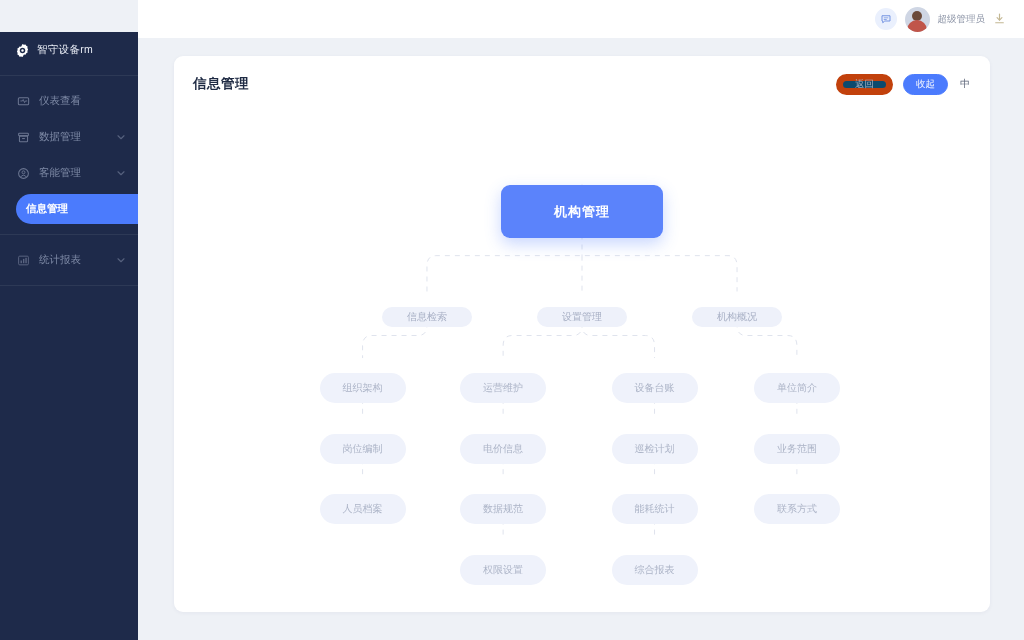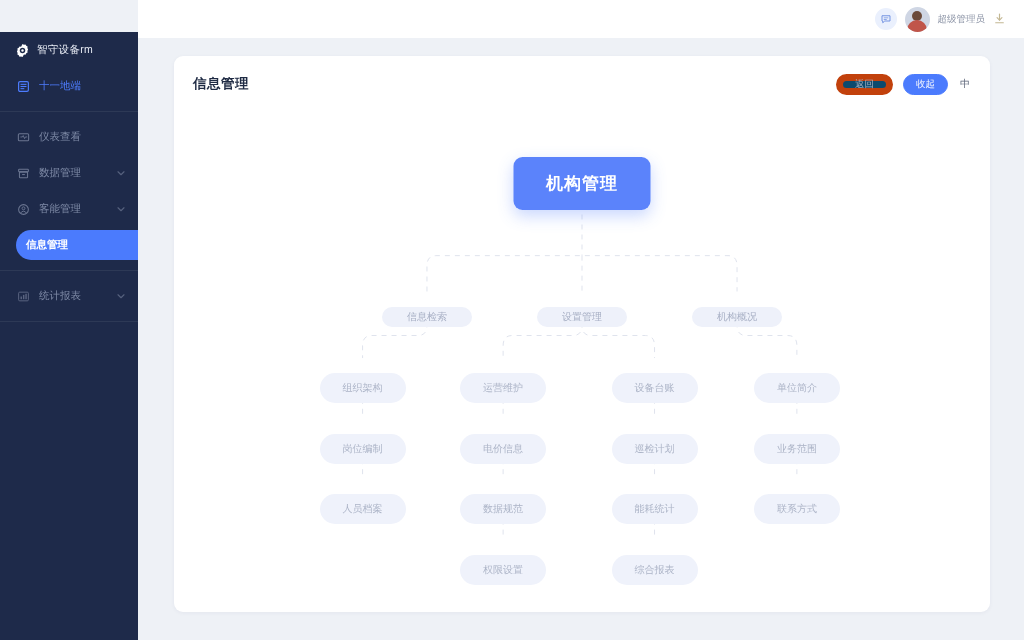--- a/index.html
+++ b/index.html
@@ -259,27 +259,28 @@
     display: flex;
     align-items: center;
     justify-content: center;
     white-space: nowrap;
     cursor: pointer;
     z-index: 2;
   }
   .node.root {
     background: #5b83fb;
     color: #ffffff;
-    font-size: 17px;
+    font-size: 13px;
     font-weight: bold;
     letter-spacing: 1px;
-    width: 137px;
+    width: 162px;
     height: 53px;
     border-radius: 9px;
     box-shadow: 0 6px 16px rgba(75,123,253,.30);
+    margin-top: 28px;
   }
   .node.lv2 {
     background: #eef1fa;
     color: #a7afc4;
     font-size: 10px;
     width: 90px;
     height: 20px;
     border-radius: 15px;
     filter: blur(.45px);
   }
@@ -302,31 +303,20 @@
     <span id="logo-icon">
       <svg width="15" height="15" viewBox="0 0 24 24">
         <path fill="#ffffff" d="M12 1.5l2.3 1.1 2.5-.4 1.2 2.2 2.2 1.2-.4 2.5 1.1 2.3-1.1 2.3.4 2.5-2.2 1.2-1.2 2.2-2.5-.4L12 22.5l-2.3-1.1-2.5.4-1.2-2.2-2.2-1.2.4-2.5L3.1 13.6 4.2 11.3l-.4-2.5 2.2-1.2 1.2-2.2 2.5.4z"></path>
         <circle cx="12" cy="12" r="4.4" fill="#1e2a4a"></circle>
         <circle cx="12" cy="12" r="1.9" fill="#ffffff"></circle>
       </svg>
     </span>
     <span id="logo-text">智守设备rm</span>
   </div>
 
-  <div class="nav-item accent">
-    <span class="nav-ico">
-      <svg width="13" height="13" viewBox="0 0 24 24">
-        <rect x="3" y="3" width="18" height="18" rx="2.5" fill="none" stroke="#4d7cfe" stroke-width="2.2"></rect>
-        <rect x="6.5" y="7" width="11" height="2" fill="#4d7cfe"></rect>
-        <rect x="6.5" y="11" width="11" height="2" fill="#4d7cfe"></rect>
-        <rect x="6.5" y="15" width="7" height="2" fill="#4d7cfe"></rect>
-      </svg>
-    </span>
-    <span class="nav-label">十一地端</span>
-  </div>
 
   <div class="nav-sep"></div>
 
   <div class="nav-item">
     <span class="nav-ico">
       <svg width="13" height="13" viewBox="0 0 24 24">
         <rect x="2.5" y="5" width="19" height="13" rx="2" fill="none" stroke="#9aa4bd" stroke-width="1.9"></rect>
         <path d="M7 11h3l1.5-2.5L14 14l1.5-3H18" fill="none" stroke="#9aa4bd" stroke-width="1.7" stroke-linecap="round" stroke-linejoin="round"></path>
       </svg>
     </span>

